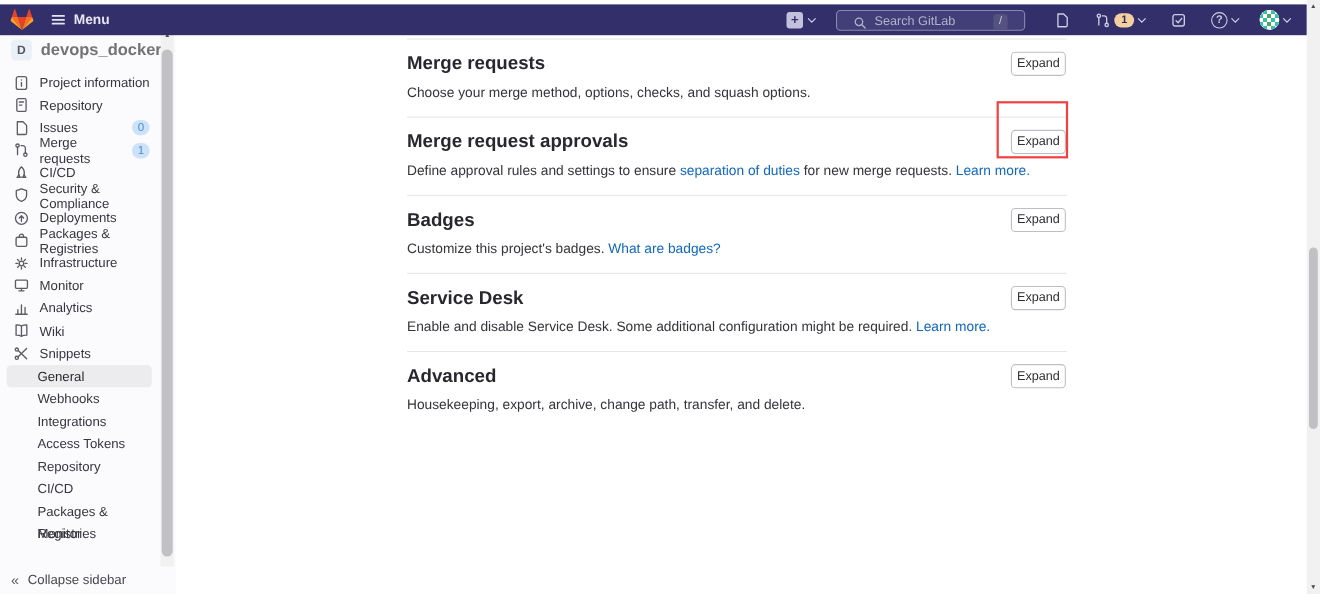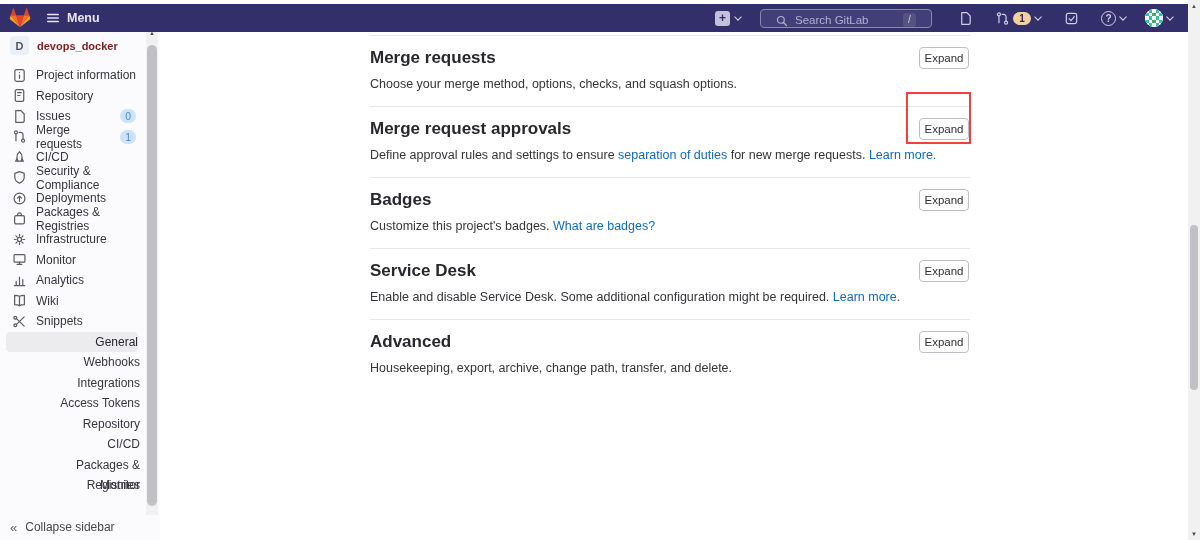--- a/index.html
+++ b/index.html
@@ -32,30 +32,30 @@
               color:#2f2a5b;font-size:10px;font-weight:bold;display:flex;align-items:center;justify-content:center;}
   .help-circ{width:15px;height:15px;border:1.4px solid #cfcde2;border-radius:50%;color:#cfcde2;font-size:10px;
              font-weight:bold;display:flex;align-items:center;justify-content:center;box-sizing:border-box;}
   .avatar{width:18px;height:18px;border-radius:50%;overflow:hidden;background:#fff;display:block;}
 
   
   .sidebar{position:absolute;left:0;top:28px;width:160px;height:512px;background:#fbfafd;overflow:hidden;}
   .proj-row{display:flex;align-items:center;gap:8px;padding:8px 0 4px 10px;cursor:pointer;}
   .proj-avatar{width:19px;height:19px;border-radius:4px;background:#e9f0f8;color:#55555e;font-size:11px;
                font-weight:bold;display:flex;align-items:center;justify-content:center;}
-  .proj-name{font-size:11px;font-weight:bold;color:#7f1d1d;}
+  .proj-name{font-size:15px;font-weight:bold;color:#737373;}
   .side-list{margin-top:6px;}
   .side-item{height:20.5px;display:flex;align-items:center;gap:9px;padding-left:12px;font-size:12px;
              color:#37363f;width:146px;box-sizing:border-box;cursor:pointer;}
   .side-item .s-icon{width:15px;height:15px;display:flex;align-items:center;justify-content:center;flex:none;}
   .side-item.bold .s-label{font-weight:bold;}
   .s-badge{margin-left:auto;margin-right:10px;background:var(--badge_pill_bg,#cbe2f9);color:#4d8dcc;
            font-size:10.5px;border-radius:8px;padding:0 5px;height:14px;line-height:14px;}
   .side-sub{height:20.5px;line-height:20.5px;padding-left:34px;font-size:12px;color:#37363f;width:140px;
-            box-sizing:border-box;border-radius:4px;margin-left:0;cursor:pointer;text-align:right;}
+            box-sizing:border-box;border-radius:4px;margin-left:0;cursor:pointer;}
   .side-sub.active{background:var(--active_item_bg,#ececef);margin-left:6px;padding-left:28px;width:132px;
             color:#28272d;}
   .collapse-row{position:absolute;left:0;bottom:6px;display:flex;align-items:center;gap:8px;padding-left:10px;
             font-size:12px;color:#47464e;cursor:pointer;}
   .collapse-chev{font-size:13px;color:#5d5c64;line-height:1;}
   
   .side-scroll{position:absolute;left:146px;top:0;width:12px;height:487px;background:#f1f1f1;}
   .ss-up{position:absolute;top:2px;left:0;width:12px;text-align:center;font-size:6px;color:#4a4a4a;cursor:pointer;}
   .ss-thumb{position:absolute;left:1px;top:17px;width:10px;height:461px;background:#c1c0c5;border-radius:5px;cursor:pointer;}
 

